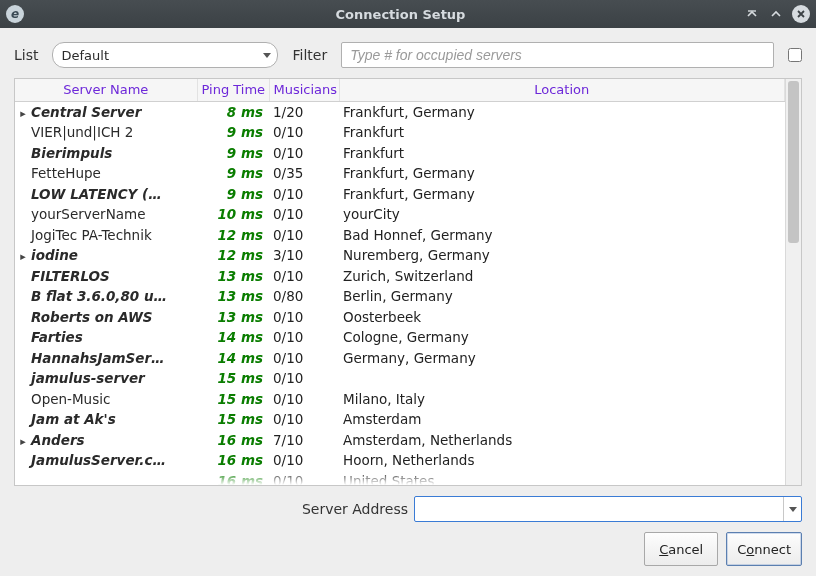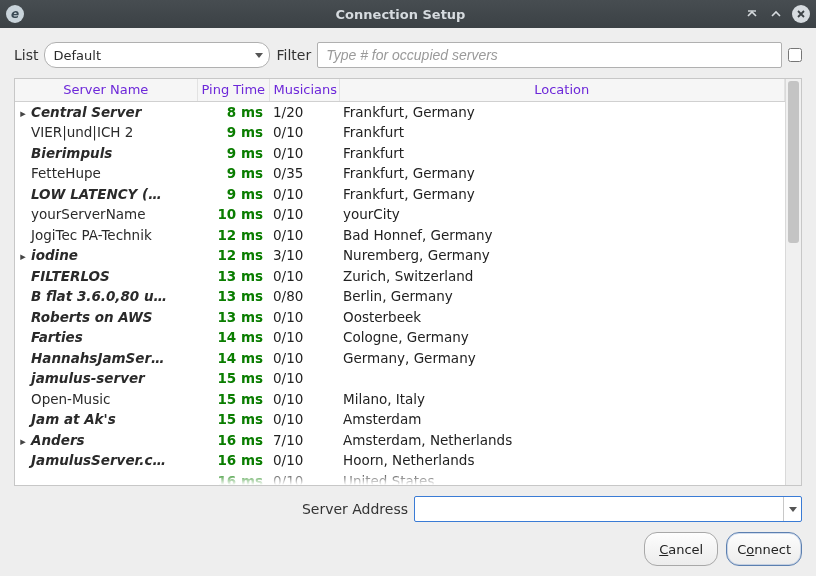--- a/index.html
+++ b/index.html
@@ -33,21 +33,21 @@
     font-size: 13px; font-weight: 600; color:#d6dbdf;
     pointer-events:none;
   }
   .titlebar .winbtns { margin-left:auto; display:flex; gap:8px; align-items:center;}
   .winbtn { width:16px; height:16px; display:flex; align-items:center; justify-content:center; color:#d6dbdf; cursor:pointer;}
   .winbtn-close { width:18px; height:18px; border-radius:50%; background:#d6dbdf; color:#3b4145;}
   .winbtn svg { display:block; }
 
   .content { padding: 14px 14px 10px 14px; background:#eeeeee; height: calc(576px - 28px); display:flex; flex-direction:column; }
 
-  .toprow { display:flex; align-items:center; gap:6px; margin-bottom:10px; }
+  .toprow { display:flex; align-items:center; gap:14px; margin-bottom:10px; }
   .toprow label, .sa-label { font-size:14px; color:#333; }
   .combo {
     flex: 0 0 226px;
     height: 26px;
     border:1px solid #b0b0b0;
     background:#fff;
     display:flex; align-items:center;
     padding: 0 6px 0 8px;
     border-radius:12px;
     position:relative;
@@ -105,21 +105,21 @@
     vertical-align: middle;
   }
   .row { height: 18.5px; }
   .expander {
     display:inline-block; width:10px; text-align:center; color:#444; margin-right:3px;
     font-size: 11px; line-height:1;
   }
   .spacer { display:inline-block; width:13px; }
   .name-cell { padding-left:3px; }
   .bold { font-weight: 700; font-style: italic; }
-  .ping { color:#0a7d00; font-weight:700; text-align:right; padding-right:6px;}
+  .ping { color:#0a7d00; font-weight:700; text-align:right; padding-right:6px;font-style:italic;}
   .mus, .loc { color:#222; }
 
   .vscroll {
     width:16px;
     background:#f0f0f0;
     border-left:1px solid #d9d9d9;
     position:relative;
   }
   .vscroll .thumb {
     position:absolute; left:2px; right:2px; top:2px;
@@ -146,21 +146,21 @@
   .sa-combo .dd {
     width:18px; height:100%; border-left:1px solid #c8c8c8;
     display:flex; align-items:center; justify-content:center;
   }
   .sa-combo .dd .arrow { width:0;height:0;border-left:4px solid transparent;border-right:4px solid transparent;border-top:5px solid #555;}
 
   .btn-row { display:flex; justify-content:flex-end; gap:8px; margin-top:10px; }
   .btn {
     min-width:74px; height:26px;
     border:1px solid #a8a8a8; background:linear-gradient(#fdfdfd,#ececec);
-    border-radius:13px;
+    border-radius:2px;
     font-size:13px; color:#222;
     display:flex; align-items:center; justify-content:center;
     padding:16px 10px;
     cursor:pointer;
   }
   .btn.primary { border:1px solid #5b7fb0; box-shadow: 0 0 0 1px rgba(70,120,190,0.25) inset; }
   .under { text-decoration: underline; text-decoration-thickness:1px; }
 </style>
 </head>
 <body>

